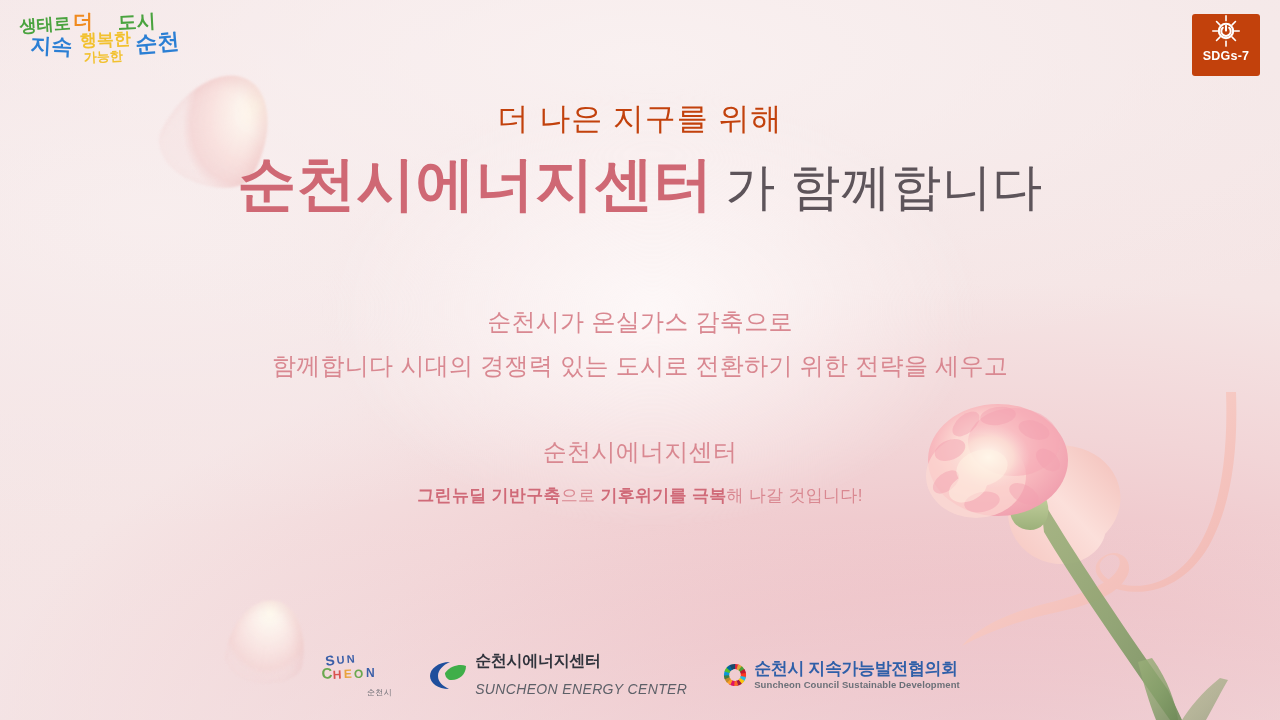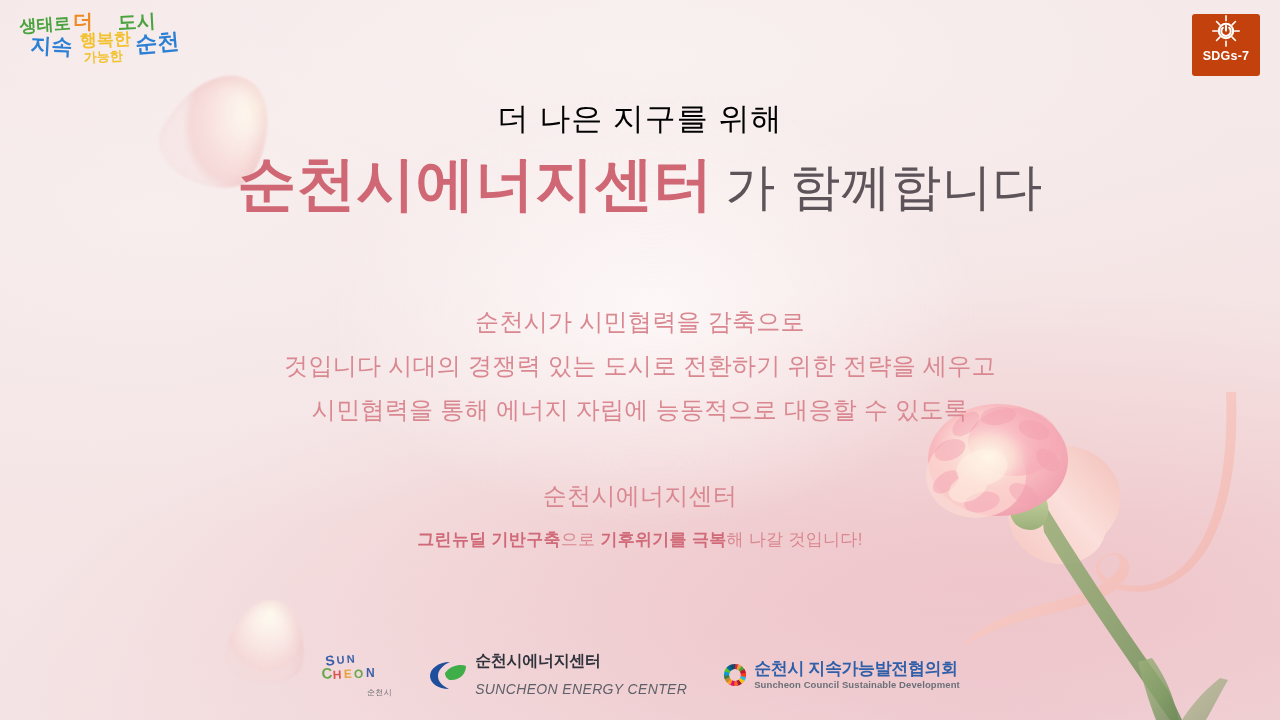--- a/index.html
+++ b/index.html
@@ -135,21 +135,21 @@
   
   .headline {
     position: absolute;
     left: 0;
     right: 0;
     top: 100px;
     text-align: center;
   }
   .headline-kicker {
     font-size: 31px;
-    color: #000000;
+    color: #c2410c;
     letter-spacing: 1px;
     line-height: 1.2;
     font-weight: 400;
   }
   .headline-main {
     margin-top: 14px;
     line-height: 1.12;
     white-space: nowrap;
   }
   .headline-emph {
@@ -373,23 +373,22 @@
   </div>
 
   <div class="headline">
     <div class="headline-kicker">더 나은 지구를 위해</div>
     <div class="headline-main">
       <span class="headline-emph">순천시에너지센터</span><span class="headline-tail">가 함께합니다</span>
     </div>
   </div>
 
   <div class="body-copy">
-    <div class="copy-line">순천시가 시민협력을 감축으로</div>
-    <div class="copy-line">것입니다 시대의 경쟁력 있는 도시로 전환하기 위한 전략을 세우고</div>
-    <div class="copy-line">시민협력을 통해 에너지 자립에 능동적으로 대응할 수 있도록</div>
+    <div class="copy-line">순천시가 온실가스 감축으로</div>
+    <div class="copy-line">함께합니다 시대의 경쟁력 있는 도시로 전환하기 위한 전략을 세우고</div>
 
     <div class="copy-gap"></div>
 
     <div class="copy-line closing">순천시에너지센터</div>
     <div class="copy-line final"><span class="copy-strong">그린뉴딜 기반구축</span><span>으로 </span><span class="copy-strong">기후위기를 극복</span><span>해 나갈 것입니다!</span></div>
   </div>
 
   <div class="footer-logos">
 
     <div class="flogo flogo-suncheon">

